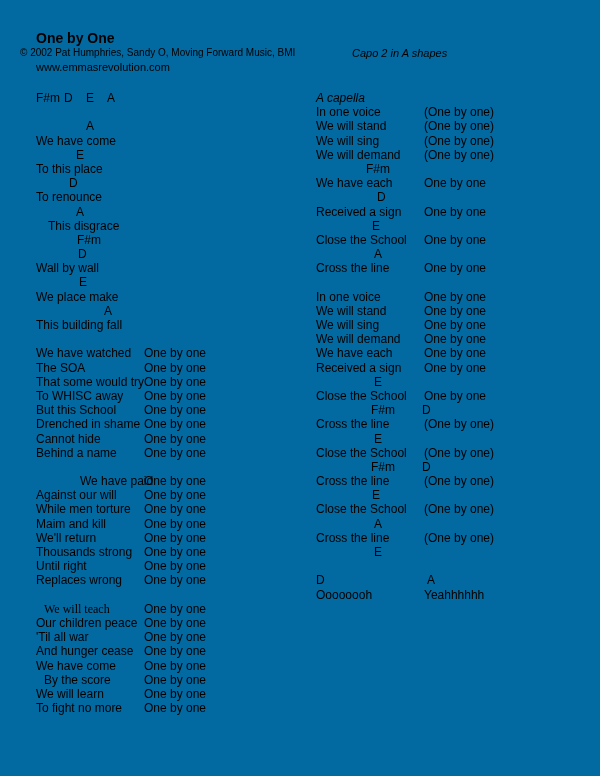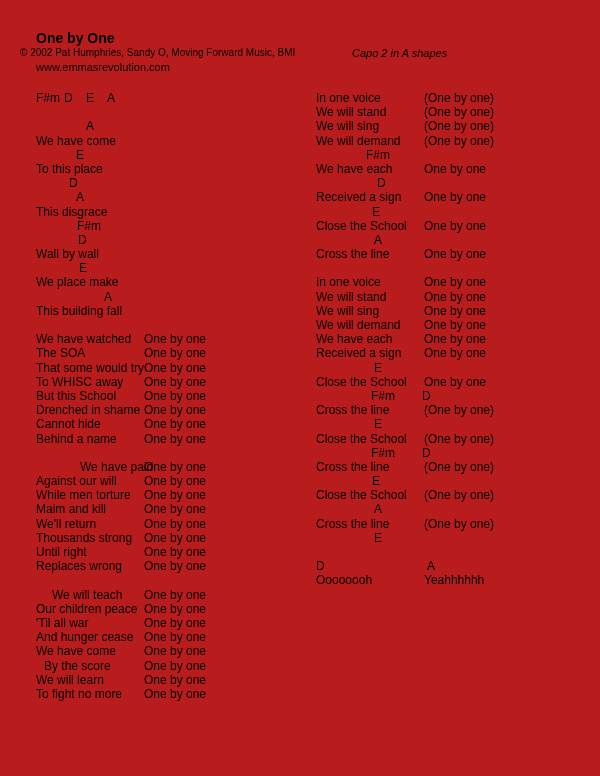--- a/index.html
+++ b/index.html
@@ -11,21 +11,21 @@
     width: 600px;
     height: 776px;
     position: relative;
     font-family: "Liberation Sans", sans-serif;
     color: #000000;
     overflow: hidden;
   }
   .page {
     position: absolute;
     inset: 0;
-    background: #b91c1c;
+    background: #0369a1;
   }
   .title {
     position: absolute;
     left: 36px;
     top: 30px;
     font-size: 14px;
     font-weight: bold;
     white-space: pre;
   }
   .copyright {
@@ -93,24 +93,27 @@
       <div class="line">
         <span class="seg" style="left: 40px;">E</span>
       </div>
       <div class="line">
         <span class="seg" style="left: 0px;">To this place</span>
       </div>
       <div class="line">
         <span class="seg" style="left: 33px;">D</span>
       </div>
       <div class="line">
+        <span class="seg" style="left: 0px;">To renounce</span>
+      </div>
+      <div class="line">
         <span class="seg" style="left: 40px;">A</span>
       </div>
       <div class="line">
-        <span class="seg" style="left: 0px;">This disgrace</span>
+        <span class="seg" style="left: 12px;">This disgrace</span>
       </div>
       <div class="line">
         <span class="seg" style="left: 41px;">F#m</span>
       </div>
       <div class="line">
         <span class="seg" style="left: 42px;">D</span>
       </div>
       <div class="line">
         <span class="seg" style="left: 0px;">Wall by wall</span>
       </div>
@@ -187,21 +190,21 @@
       <div class="line">
         <span class="seg" style="left: 0px;">Until right</span>
         <span class="seg" style="left: 108px;">One by one</span>
       </div>
       <div class="line">
         <span class="seg" style="left: 0px;">Replaces wrong</span>
         <span class="seg" style="left: 108px;">One by one</span>
       </div>
       <div class="line"></div>
       <div class="line">
-        <span class="seg" style="left: 16px;">We will teach</span>
+        <span class="seg" style="left: 8px; font-family: Liberation Serif, serif;">We will teach</span>
         <span class="seg" style="left: 108px;">One by one</span>
       </div>
       <div class="line">
         <span class="seg" style="left: 0px;">Our children peace</span>
         <span class="seg" style="left: 108px;">One by one</span>
       </div>
       <div class="line">
         <span class="seg" style="left: 0px;">'Til all war</span>
         <span class="seg" style="left: 108px;">One by one</span>
       </div>
@@ -220,20 +223,23 @@
       <div class="line">
         <span class="seg" style="left: 0px;">We will learn</span>
         <span class="seg" style="left: 108px;">One by one</span>
       </div>
       <div class="line">
         <span class="seg" style="left: 0px;">To fight no more</span>
         <span class="seg" style="left: 108px;">One by one</span>
       </div>
     </div>
   <div class="col" style="left: 316px;">
+      <div class="line italic">
+        <span class="seg" style="left: 0px;">A capella</span>
+      </div>
       <div class="line">
         <span class="seg" style="left: 0px;">In one voice</span>
         <span class="seg" style="left: 108px;">(One by one)</span>
       </div>
       <div class="line">
         <span class="seg" style="left: 0px;">We will stand</span>
         <span class="seg" style="left: 108px;">(One by one)</span>
       </div>
       <div class="line">
         <span class="seg" style="left: 0px;">We will sing</span>

